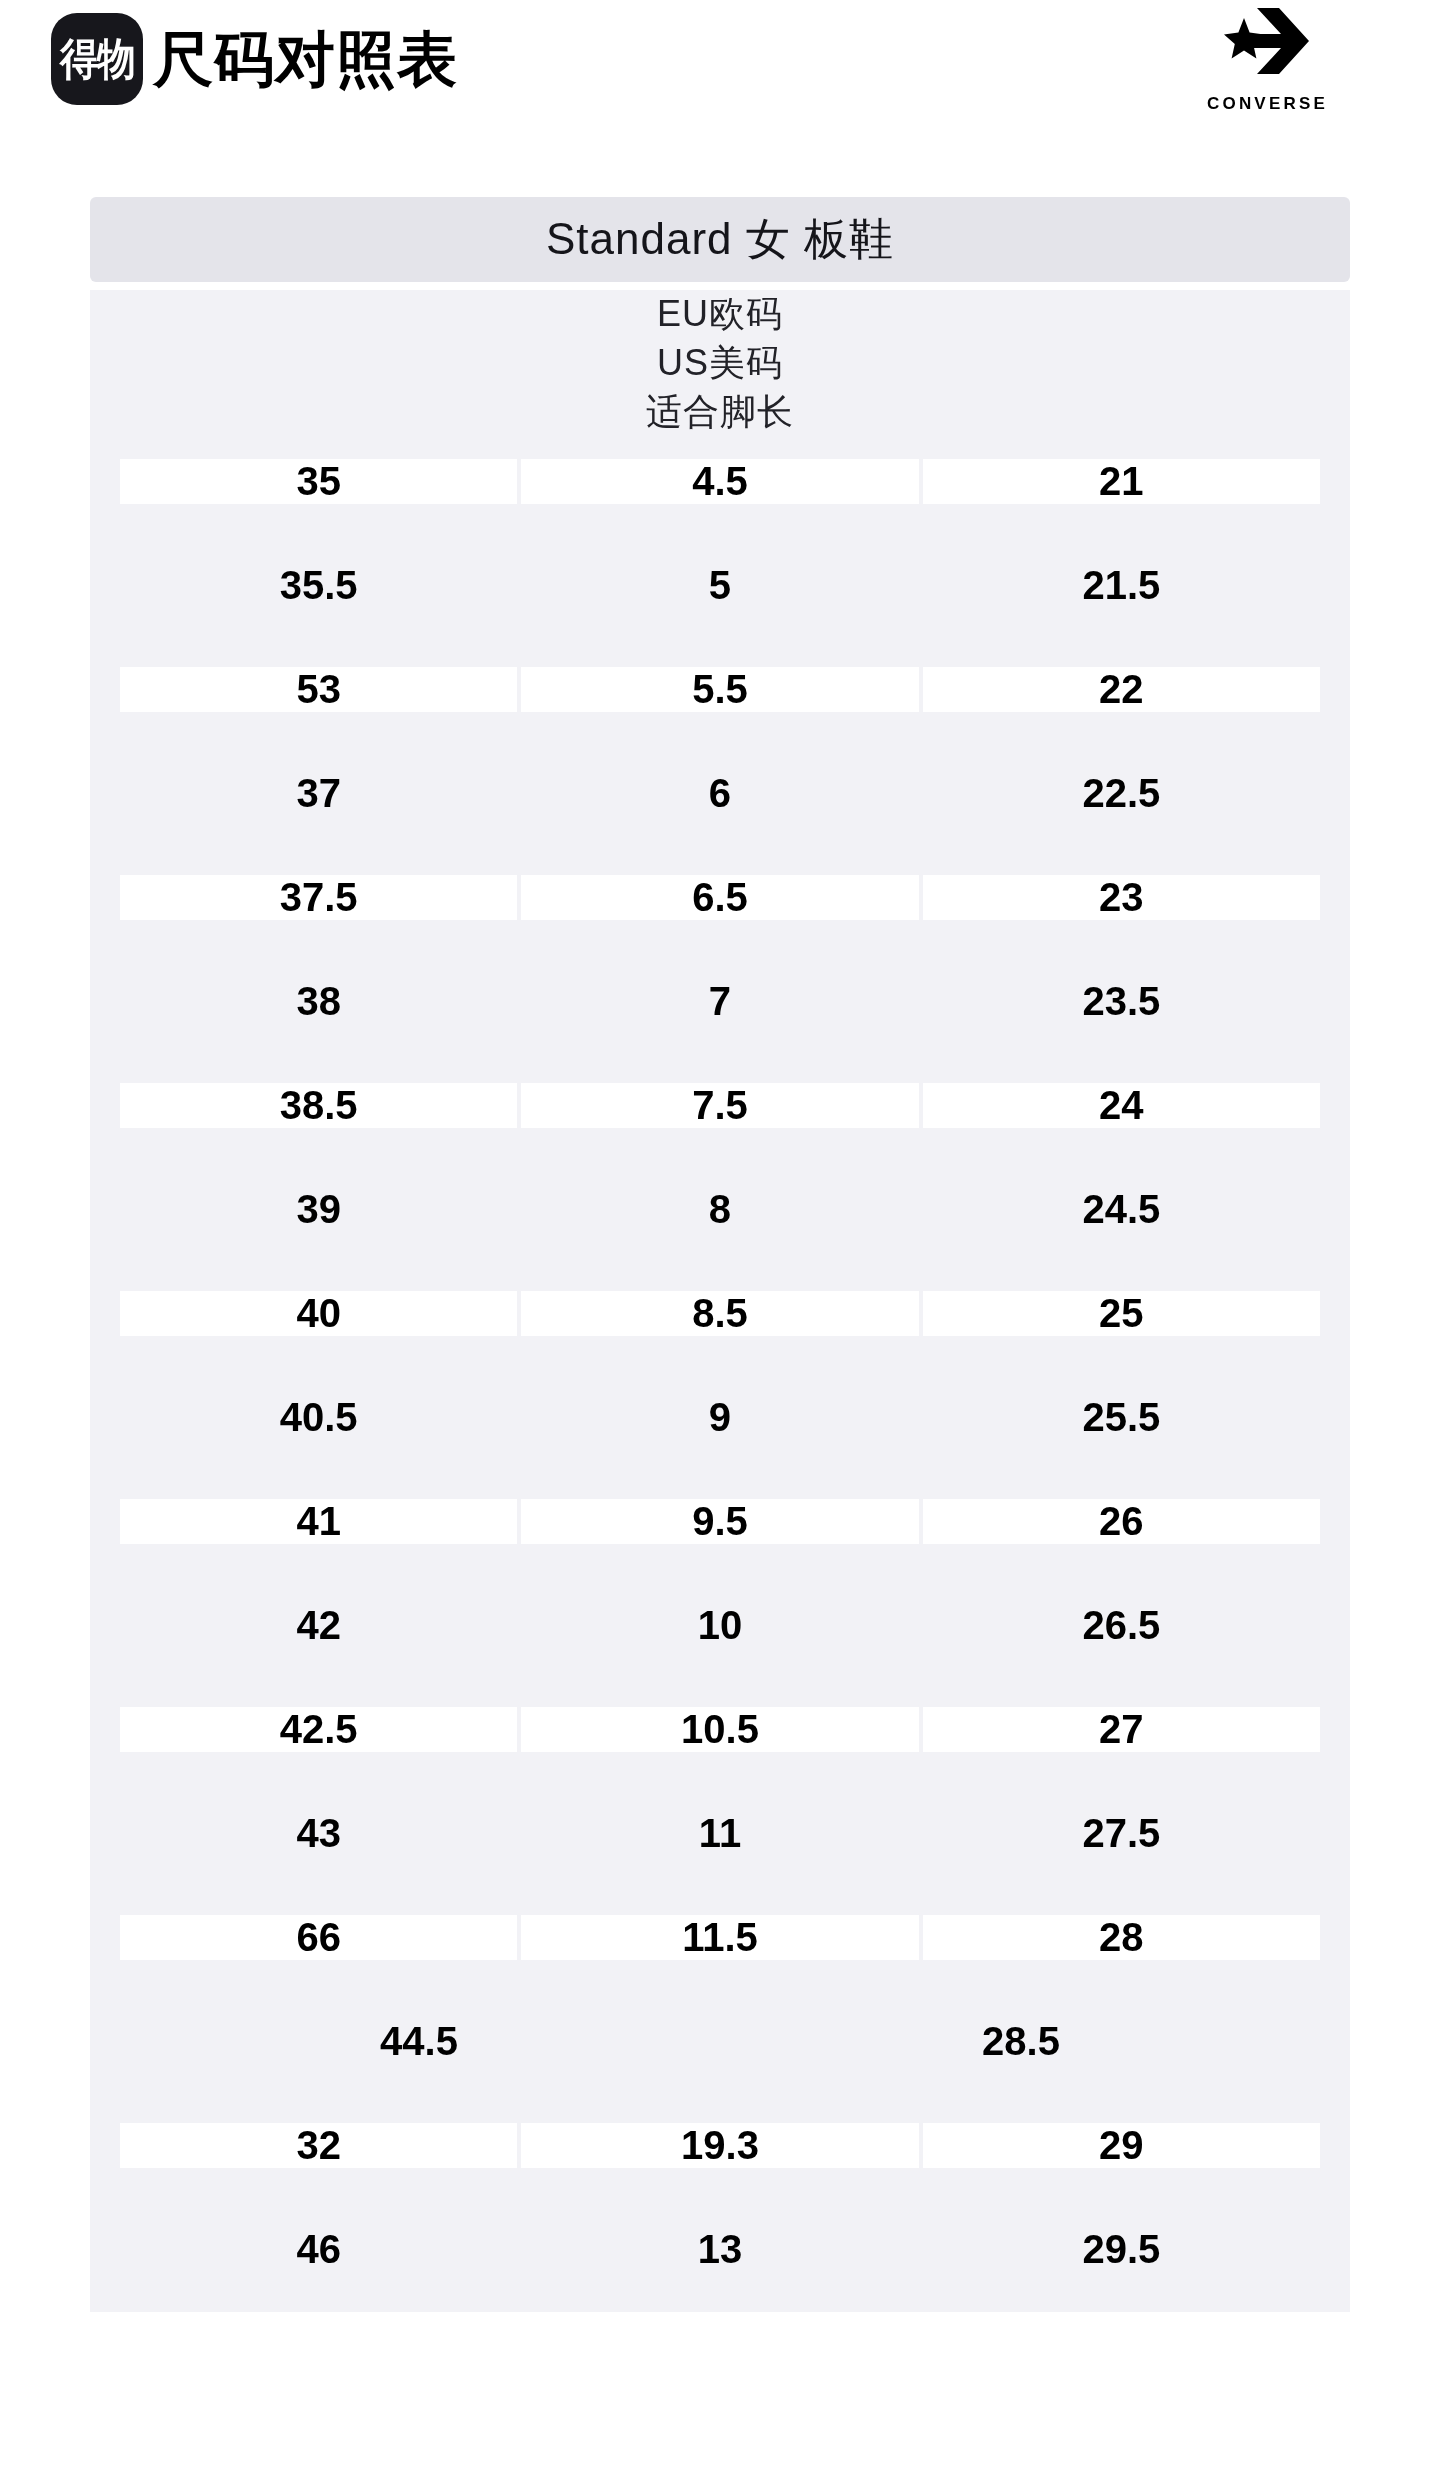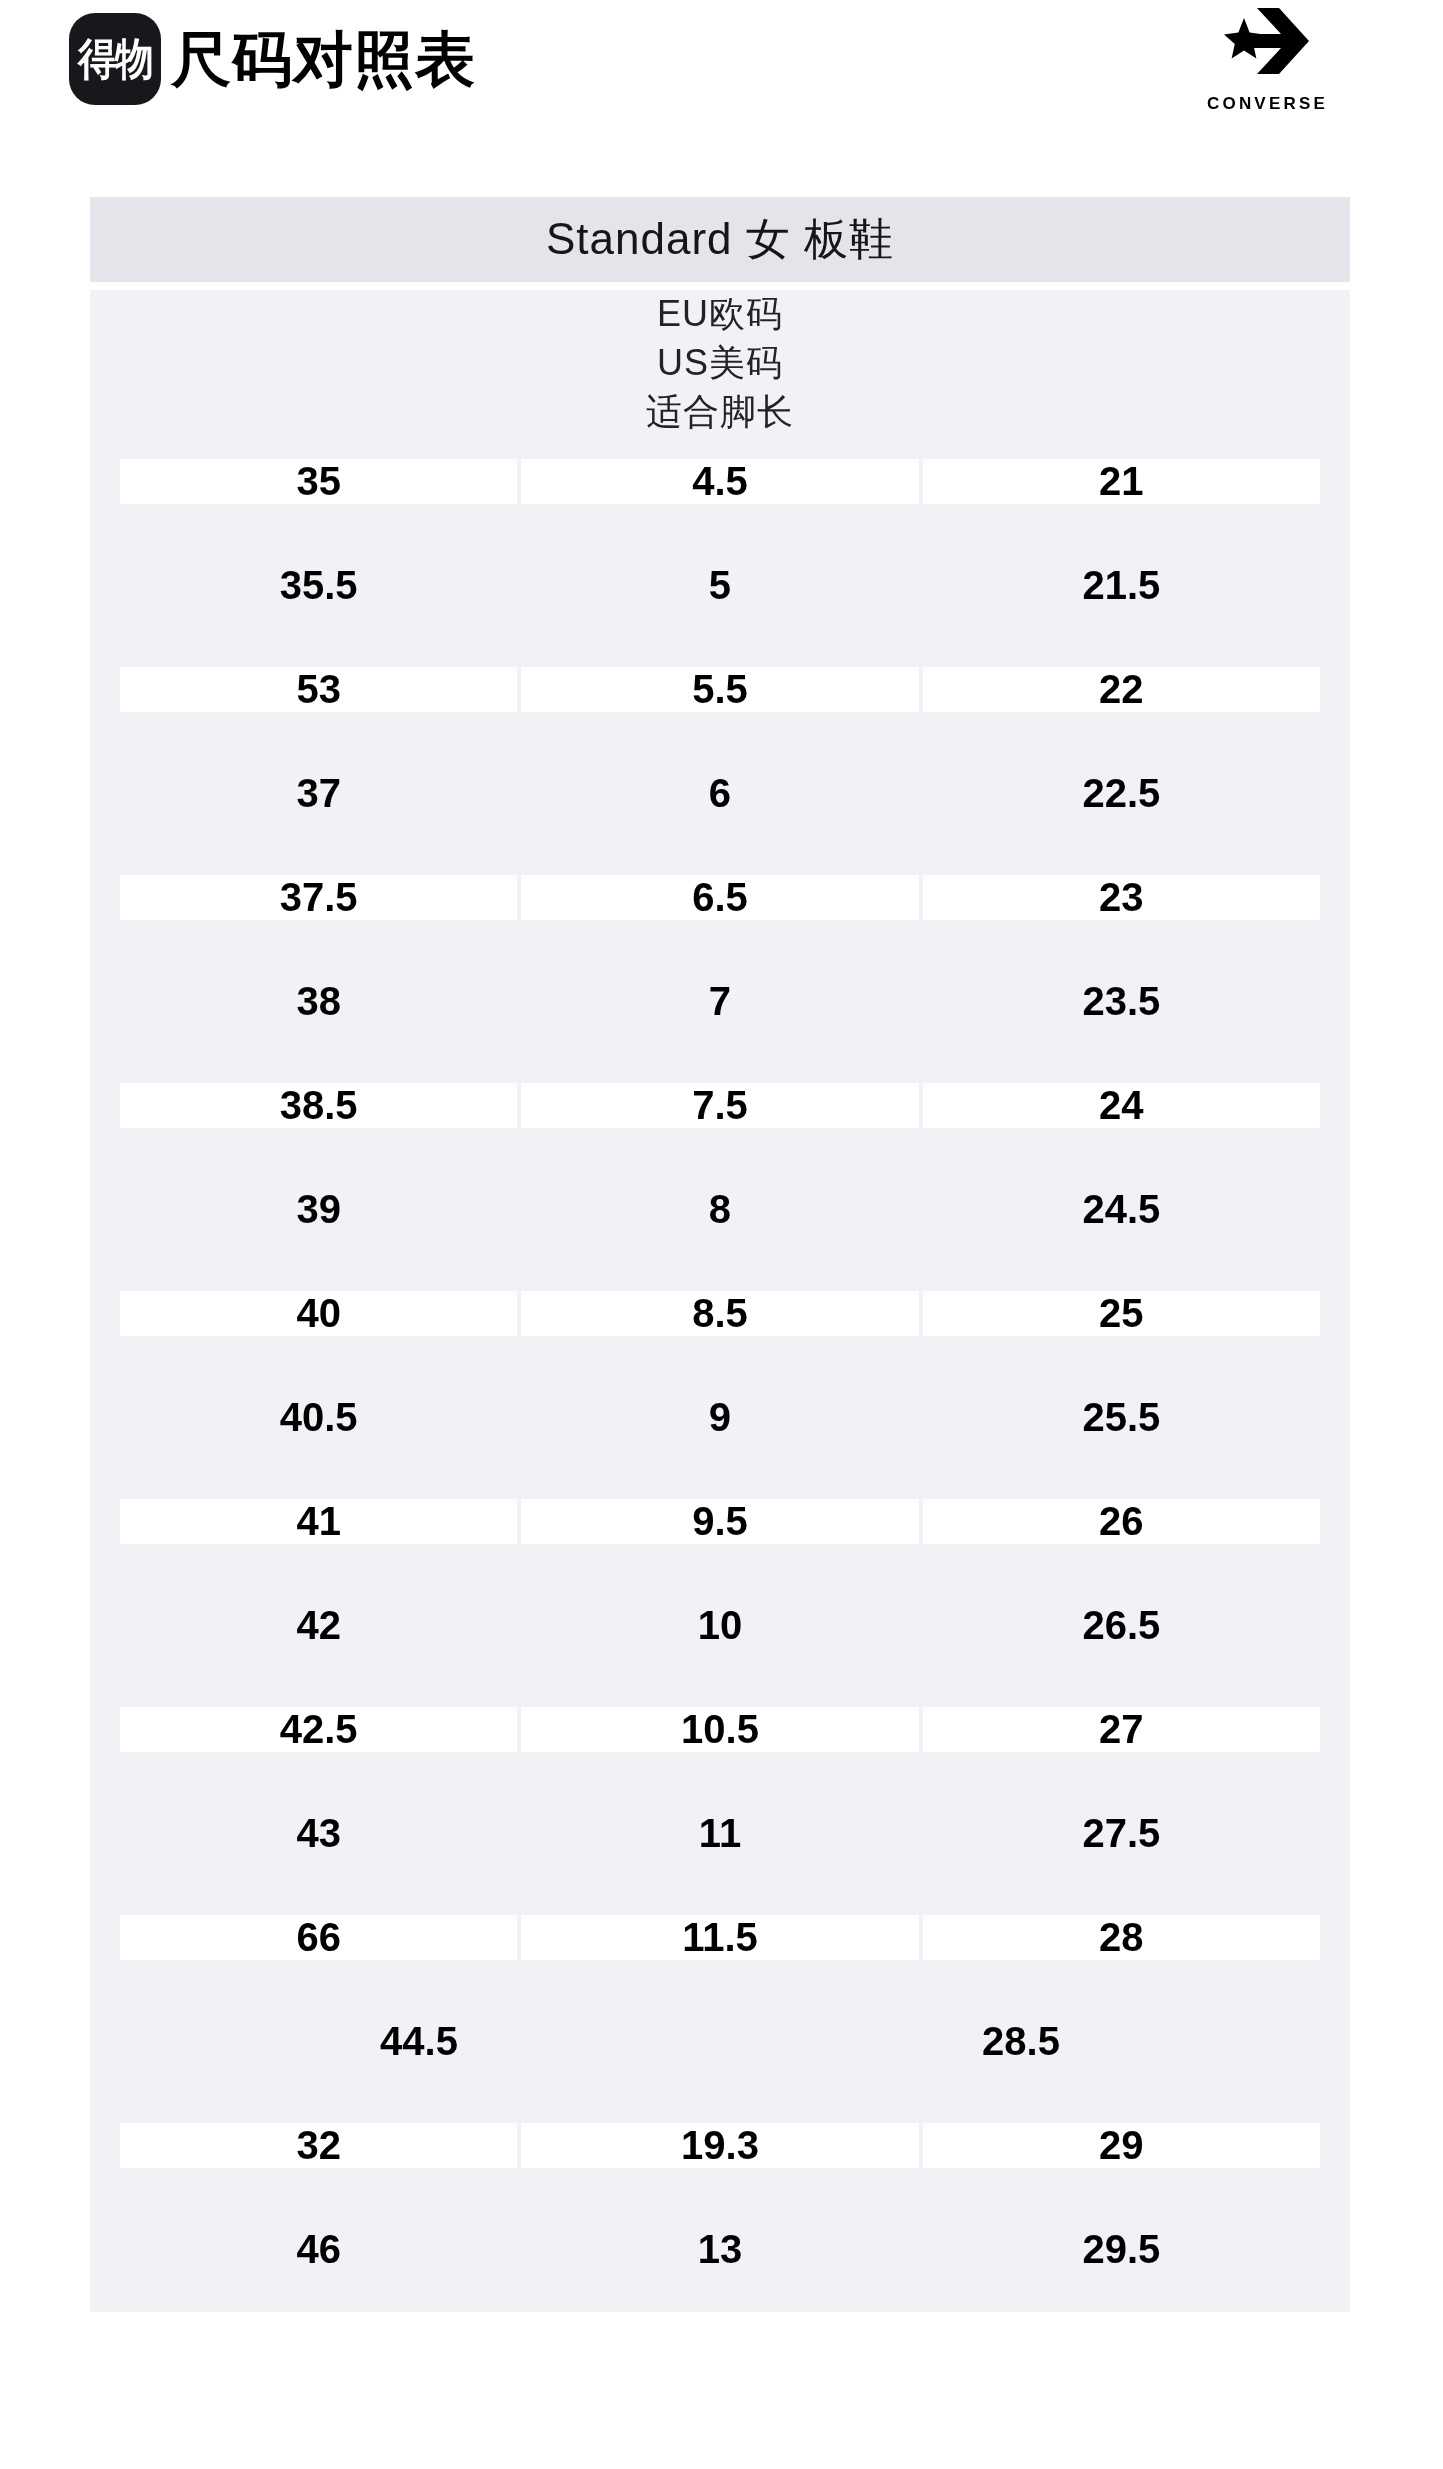--- a/index.html
+++ b/index.html
@@ -23,21 +23,21 @@
     top: 0;
     width: 1443px;
     height: 118px;
     display: flex;
     align-items: center;
     justify-content: space-between;
   }
   .brand-left {
     display: flex;
     align-items: center;
-    margin-left: 69px;
+    margin-left: 51px;
   }
   .dewu-badge {
     width: 92px;
     height: 92px;
     border-radius: 26px;
     background: #17171c;
     display: flex;
     align-items: center;
     justify-content: center;
     flex: none;
@@ -82,20 +82,21 @@
   .subtitle-band {
     position: absolute;
     left: 90px;
     top: 197px;
     width: 1260px;
     height: 85px;
     background: #e4e4ea;
     display: flex;
     align-items: center;
     justify-content: center;
+    border-radius: 6px;
   }
   .subtitle-text {
     font-size: 44px;
     font-weight: 400;
     color: #15151a;
     letter-spacing: 1px;
   }
 
   
   .size-table {

